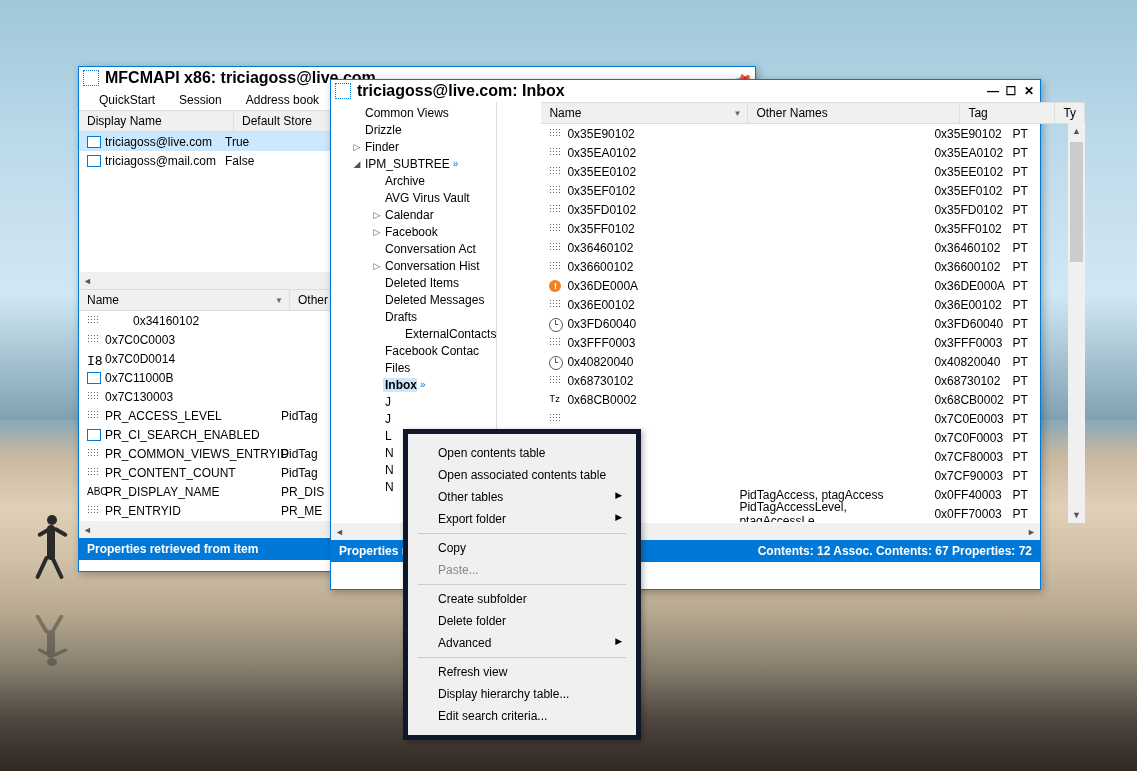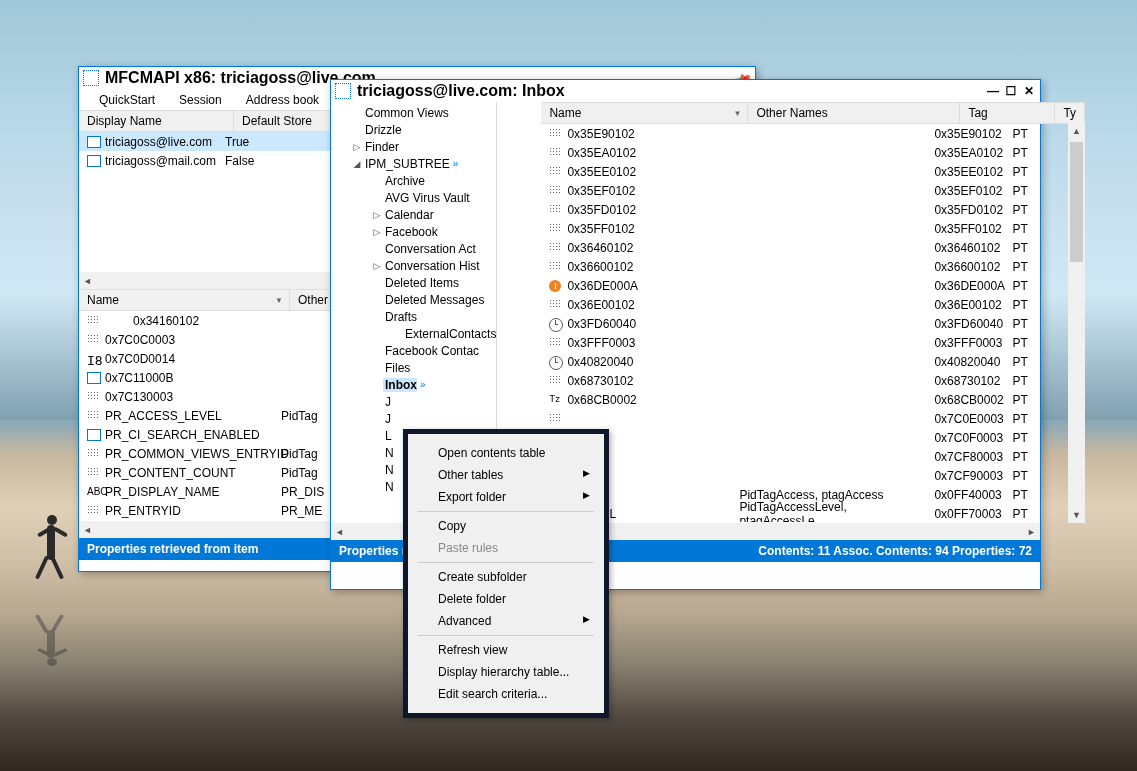--- a/index.html
+++ b/index.html
@@ -555,31 +555,32 @@
     </div>
     <div style="flex:1;">
       <div class="scrollbar-h">
         <div class="sb-arrow l">◄</div>
         <div class="sb-arrow r">►</div>
       </div>
     </div>
   </div>
   <div class="statusbar">
     <span>Properties r</span>
-    <span>Contents: 11 Assoc. Contents: 94   Properties: 72</span>
+    <span>Contents: 12 Assoc. Contents: 67   Properties: 72</span>
   </div>
 </div>
 
 <div class="ctxmenu" id="ctxmenu" style="left:403px; top:429px;">
     <div class="ctxitem"><span>Open contents table</span></div>
+    <div class="ctxitem"><span>Open associated contents table</span></div>
     <div class="ctxitem"><span>Other tables</span><span class="sub">▶</span></div>
     <div class="ctxitem"><span>Export folder</span><span class="sub">▶</span></div>
     <div class="ctxsep"></div>
     <div class="ctxitem"><span>Copy</span></div>
-    <div class="ctxitem disabled"><span>Paste rules</span></div>
+    <div class="ctxitem disabled"><span>Paste...</span></div>
     <div class="ctxsep"></div>
     <div class="ctxitem"><span>Create subfolder</span></div>
     <div class="ctxitem"><span>Delete folder</span></div>
     <div class="ctxitem"><span>Advanced</span><span class="sub">▶</span></div>
     <div class="ctxsep"></div>
     <div class="ctxitem"><span>Refresh view</span></div>
     <div class="ctxitem"><span>Display hierarchy table...</span></div>
     <div class="ctxitem"><span>Edit search criteria...</span></div>
   </div>
 

